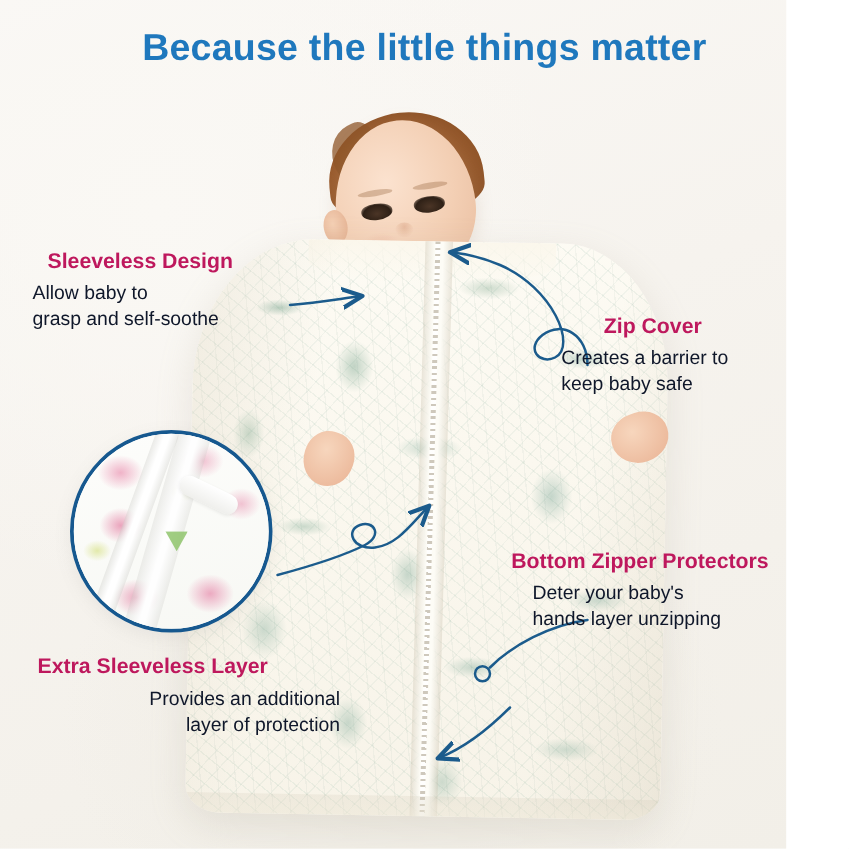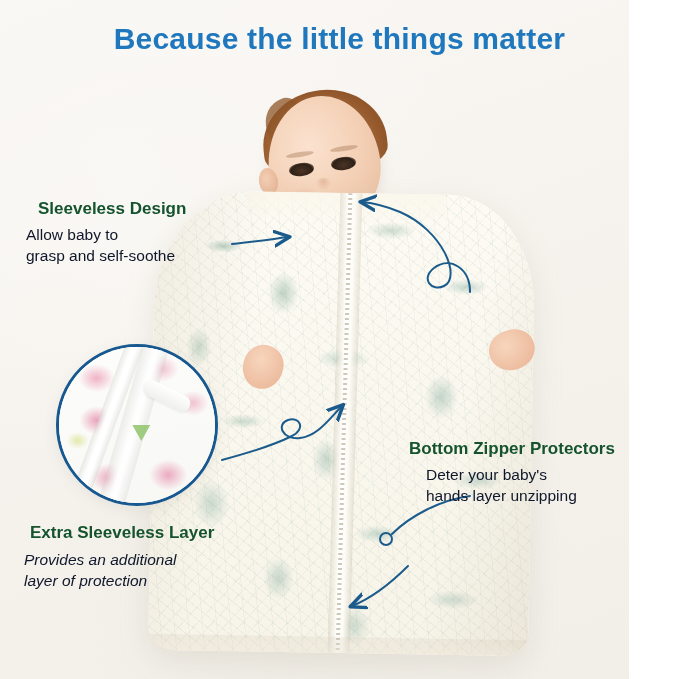--- a/index.html
+++ b/index.html
@@ -193,21 +193,21 @@
     color: #1f78bd;
     font-size: 30px;
     font-weight: 700;
     letter-spacing: .2px;
     white-space: nowrap;
   }
 
   
   .callout { position: absolute; }
   .callout .c-title {
-    color: #14532d;
+    color: #be185d;
     font-size: 17px;
     font-weight: 700;
     white-space: nowrap;
     line-height: 1.25;
   }
   .callout .c-body {
     color: #0f172a;
     font-size: 15.5px;
     font-weight: 400;
     line-height: 1.32;
@@ -221,21 +221,21 @@
 
   #callout-zip { left: 449px; top: 250px; }
   #callout-zip .c-title { margin-left: 34px; }
   #callout-zip .c-body  { margin-top: 6px; }
 
   #callout-bottom { left: 409px; top: 438px; }
   #callout-bottom .c-body { margin-top: 6px; margin-left: 17px; }
 
   #callout-extra { left: 24px; top: 522px; }
   #callout-extra .c-title { margin-left: 6px; }
-  #callout-extra .c-body { margin-top: 7px; text-align: left; width: 248px; font-style: italic; }
+  #callout-extra .c-body { margin-top: 7px; text-align: right; width: 248px; }
 
   
   .inset {
     position: absolute;
     left: 56px; top: 344px; width: 162px; height: 162px;
     border-radius: 50%;
     border: 3px solid #16588f;
     overflow: hidden;
     background: #fdfcfa;
     box-shadow: 0 4px 14px rgba(120,120,120,.10);
@@ -349,20 +349,25 @@
 
     <path d="M408,566 C392,582 372,598 352,606" fill="none" stroke="#1b5b8c" stroke-width="2" stroke-linecap="round" marker-end="url(#ah)"></path>
   </svg>
 
   <div class="callout c-left" id="callout-sleeveless">
     <div class="c-title">Sleeveless Design</div>
     <div class="c-body">Allow baby to
 grasp and self-soothe</div>
   </div>
 
+  <div class="callout c-right" id="callout-zip">
+    <div class="c-title">Zip Cover</div>
+    <div class="c-body">Creates a barrier to
+keep baby safe</div>
+  </div>
 
   <div class="callout c-right" id="callout-bottom">
     <div class="c-title">Bottom Zipper Protectors</div>
     <div class="c-body">Deter your baby's
 hands layer unzipping</div>
   </div>
 
   <div class="callout c-left" id="callout-extra">
     <div class="c-title">Extra Sleeveless Layer</div>
     <div class="c-body">Provides an additional

